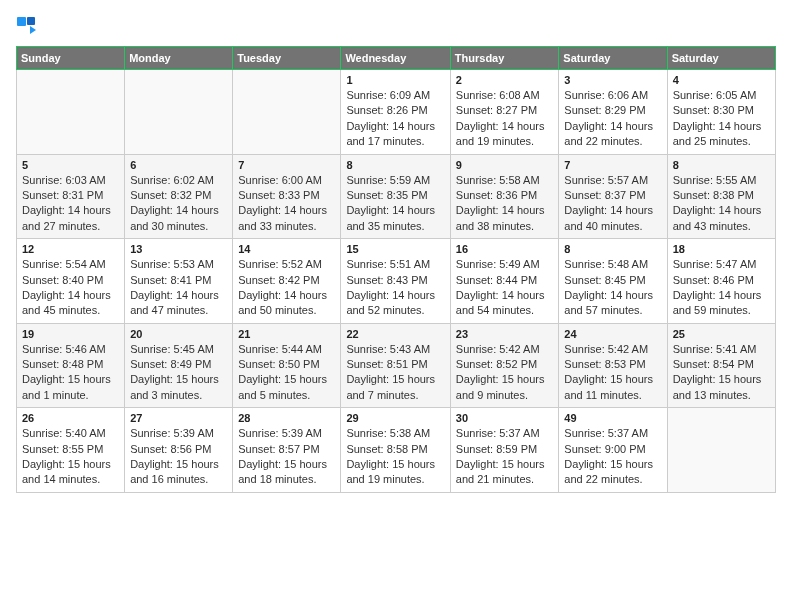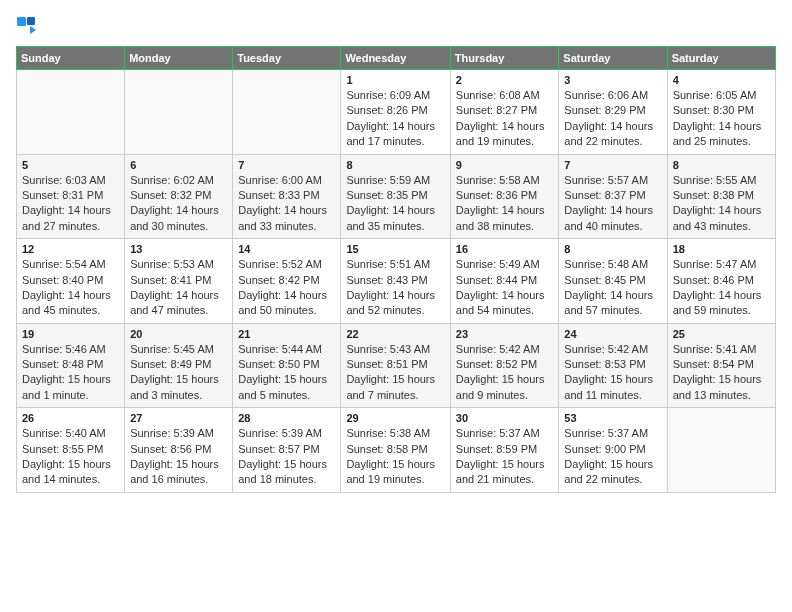--- a/index.html
+++ b/index.html
@@ -258,20 +258,20 @@
           </td>
           <td>
             <span class="day-num">29</span>
             <div class="day-info">Sunrise: 5:38 AM<br>Sunset: 8:58 PM<br>Daylight: 15 hours<br>and 19 minutes.</div>
           </td>
           <td>
             <span class="day-num">30</span>
             <div class="day-info">Sunrise: 5:37 AM<br>Sunset: 8:59 PM<br>Daylight: 15 hours<br>and 21 minutes.</div>
           </td>
           <td>
-            <span class="day-num">53</span>
+            <span class="day-num">49</span>
             <div class="day-info">Sunrise: 5:37 AM<br>Sunset: 9:00 PM<br>Daylight: 15 hours<br>and 22 minutes.</div>
           </td>
           <td class="empty-cell"></td>
         </tr>
       </tbody>
   </table>
 </div>
 
 </body></html>

